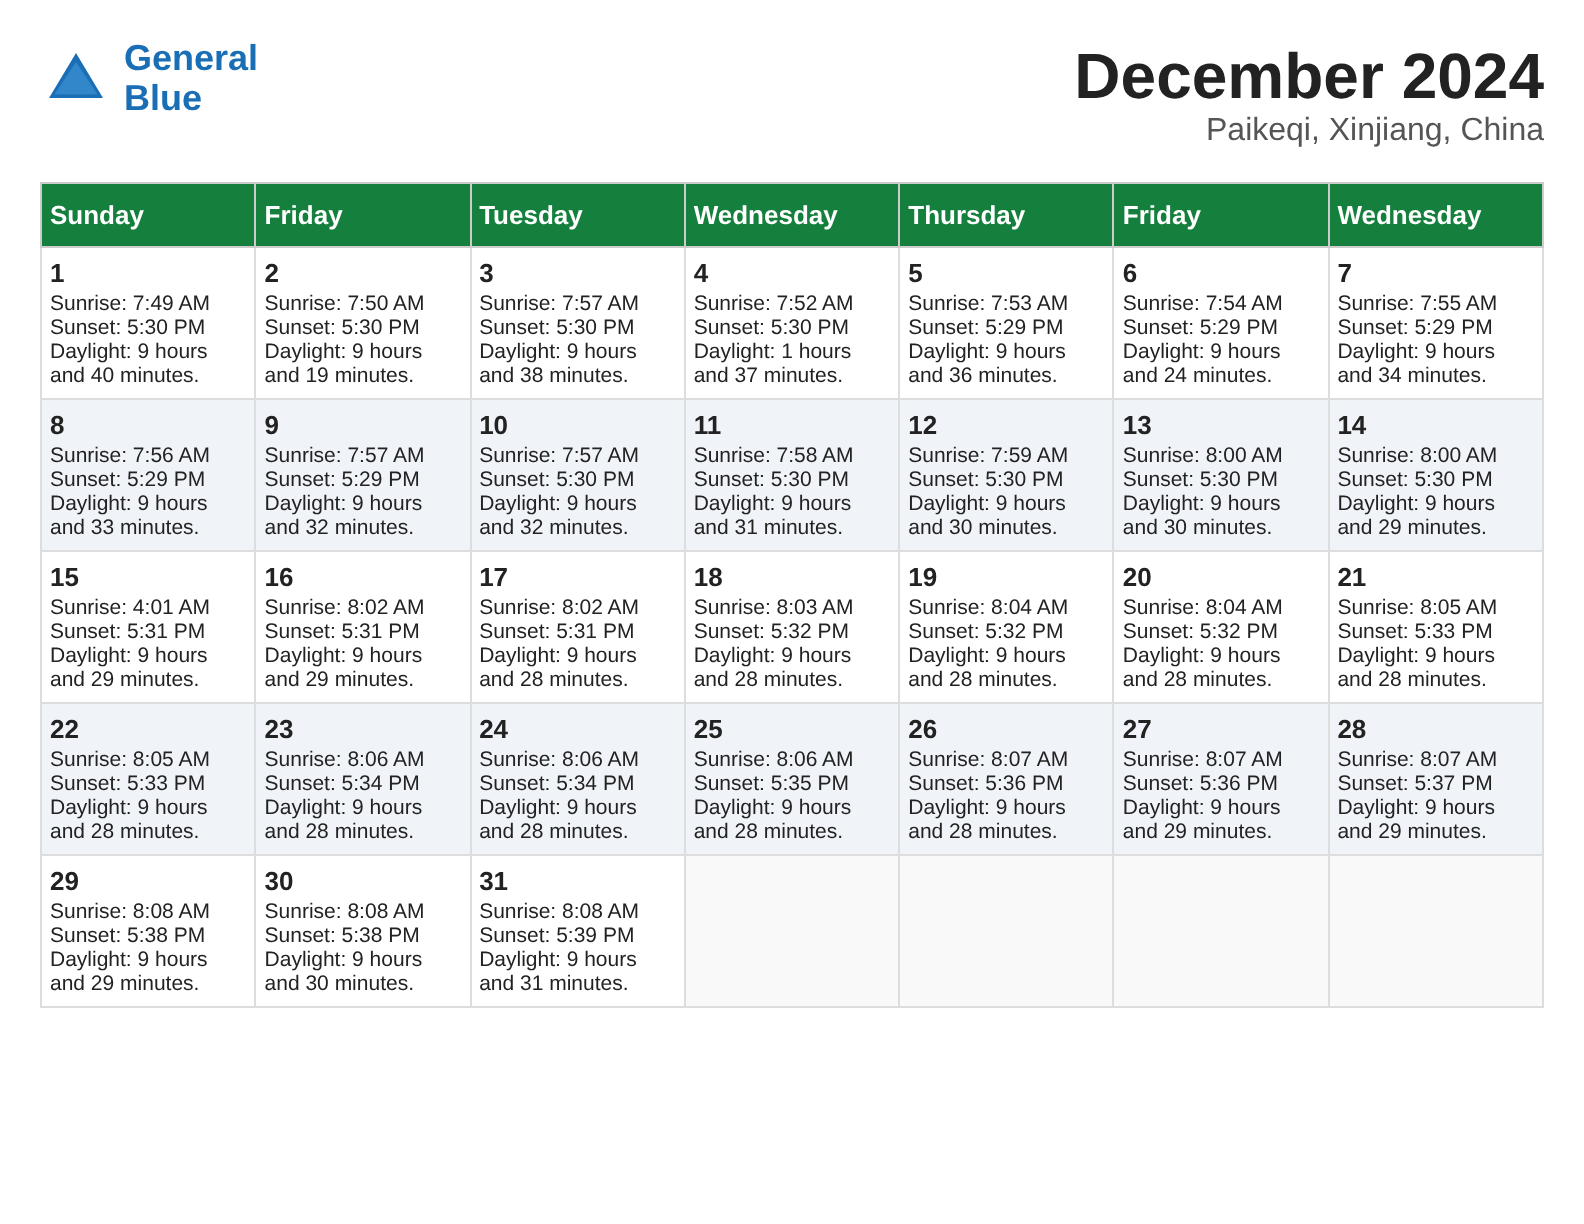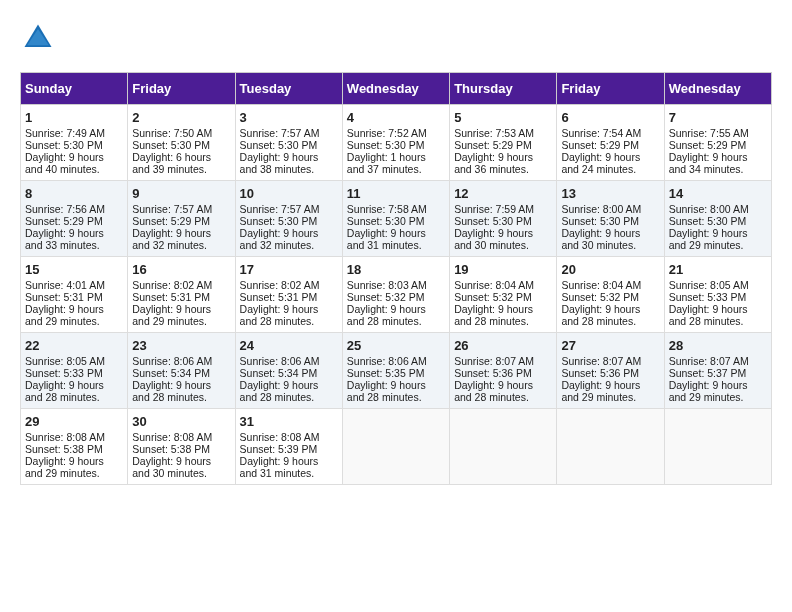--- a/index.html
+++ b/index.html
@@ -45,21 +45,21 @@
     .subtitle {
       font-size: 16px;
       color: #555;
     }
     table {
       width: 100%;
       border-collapse: collapse;
       table-layout: fixed;
     }
     thead tr {
-      background: #4c1d95;
+      background: #15803d;
       color: #fff;
       border-radius: 11px;
     }
     thead th {
       padding: 8px 4px;
       font-size: 13px;
       font-weight: bold;
       text-align: left;
       border: 1px solid #ccc;
     }
@@ -91,20 +91,28 @@
   </style>
 </head>
 <body>
 
 <div class="header">
   <div class="logo">
     <svg class="logo-icon" viewBox="0 0 40 40">
       <polygon points="20,5 35,30 5,30" fill="#1a6eb5"></polygon>
       <polygon points="20,10 32,28 8,28" fill="#4a9fe0" opacity="0.5"></polygon>
     </svg>
+    <div class="logo-text">
+      <div><span>General</span></div>
+      <div><span>Blue</span></div>
+    </div>
+  </div>
+  <div class="title-block">
+    <div class="main-title">December 2024</div>
+    <div class="subtitle">Paikeqi, Xinjiang, China</div>
   </div>
 </div>
 
 <table>
   <thead>
     <tr id="header-row">
         <th>Sunday</th>
         <th>Friday</th>
         <th>Tuesday</th>
         <th>Wednesday</th>
@@ -118,21 +126,21 @@
         <td>
           <span class="day-num">1</span>
           <div>Sunrise: 7:49 AM</div>
           <div>Sunset: 5:30 PM</div>
           <div>Daylight: 9 hours and 40 minutes.</div>
         </td>
         <td>
           <span class="day-num">2</span>
           <div>Sunrise: 7:50 AM</div>
           <div>Sunset: 5:30 PM</div>
-          <div>Daylight: 6 hours and 39 minutes.</div>
+          <div>Daylight: 9 hours and 19 minutes.</div>
         </td>
         <td>
           <span class="day-num">3</span>
           <div>Sunrise: 7:57 AM</div>
           <div>Sunset: 5:30 PM</div>
           <div>Daylight: 9 hours and 38 minutes.</div>
         </td>
         <td>
           <span class="day-num">4</span>
           <div>Sunrise: 7:52 AM</div>

